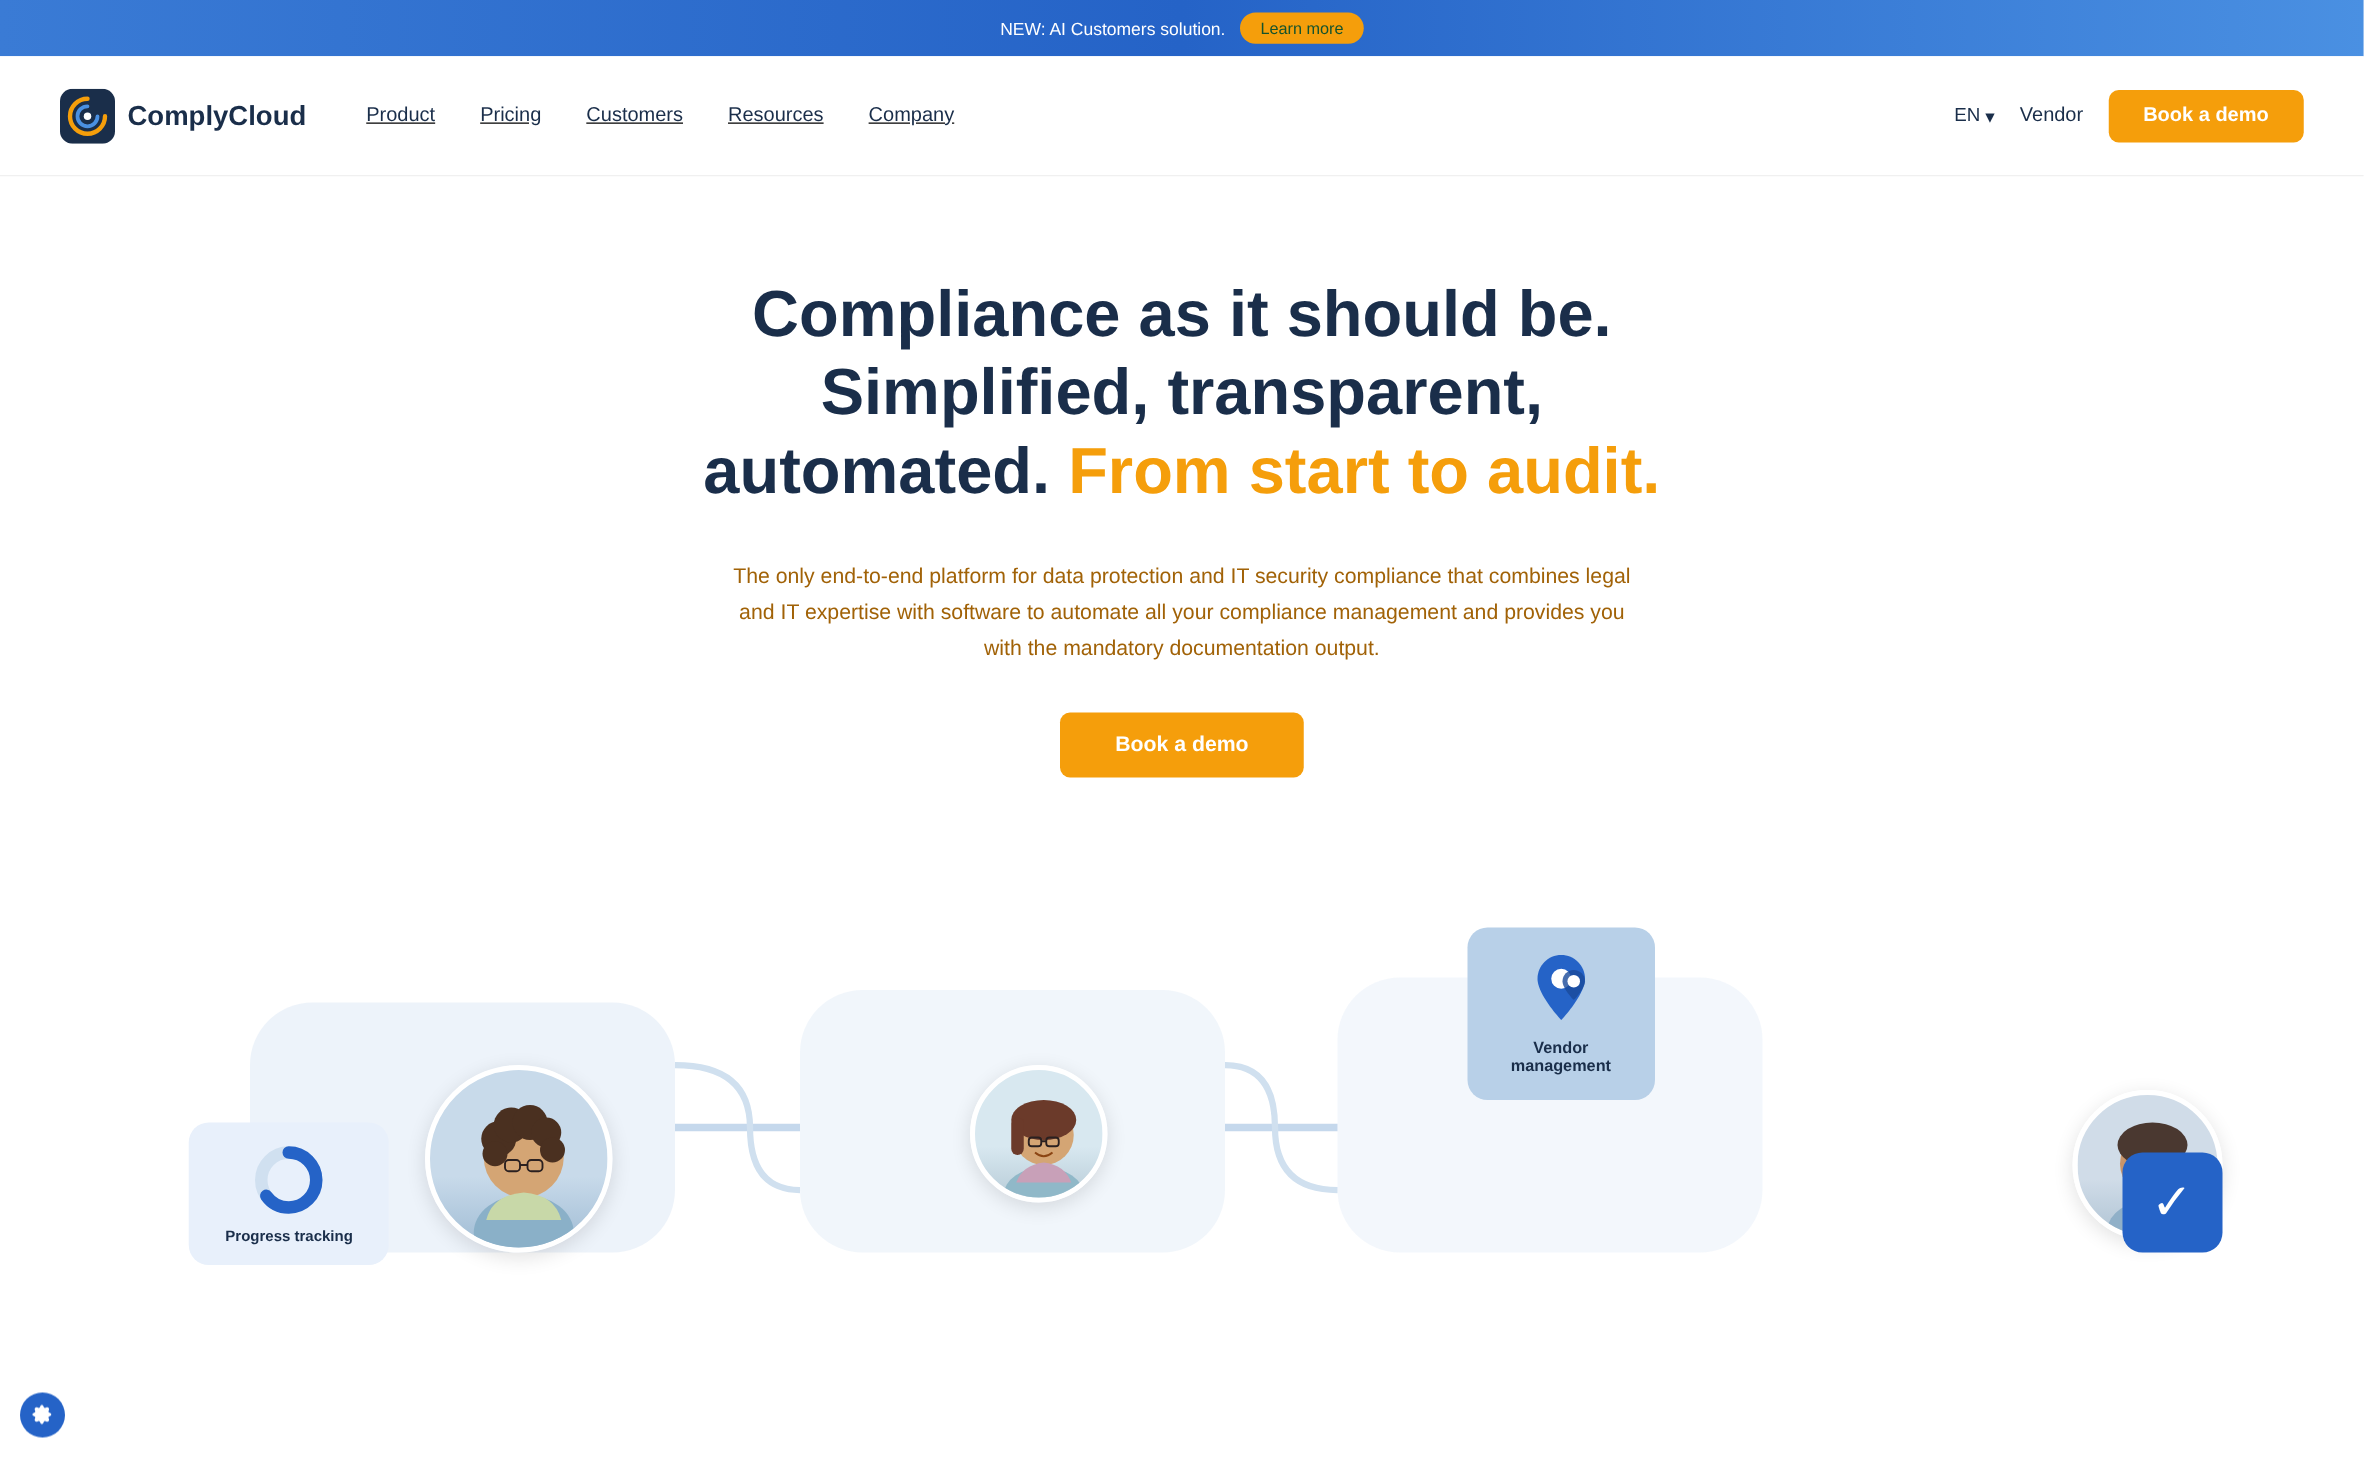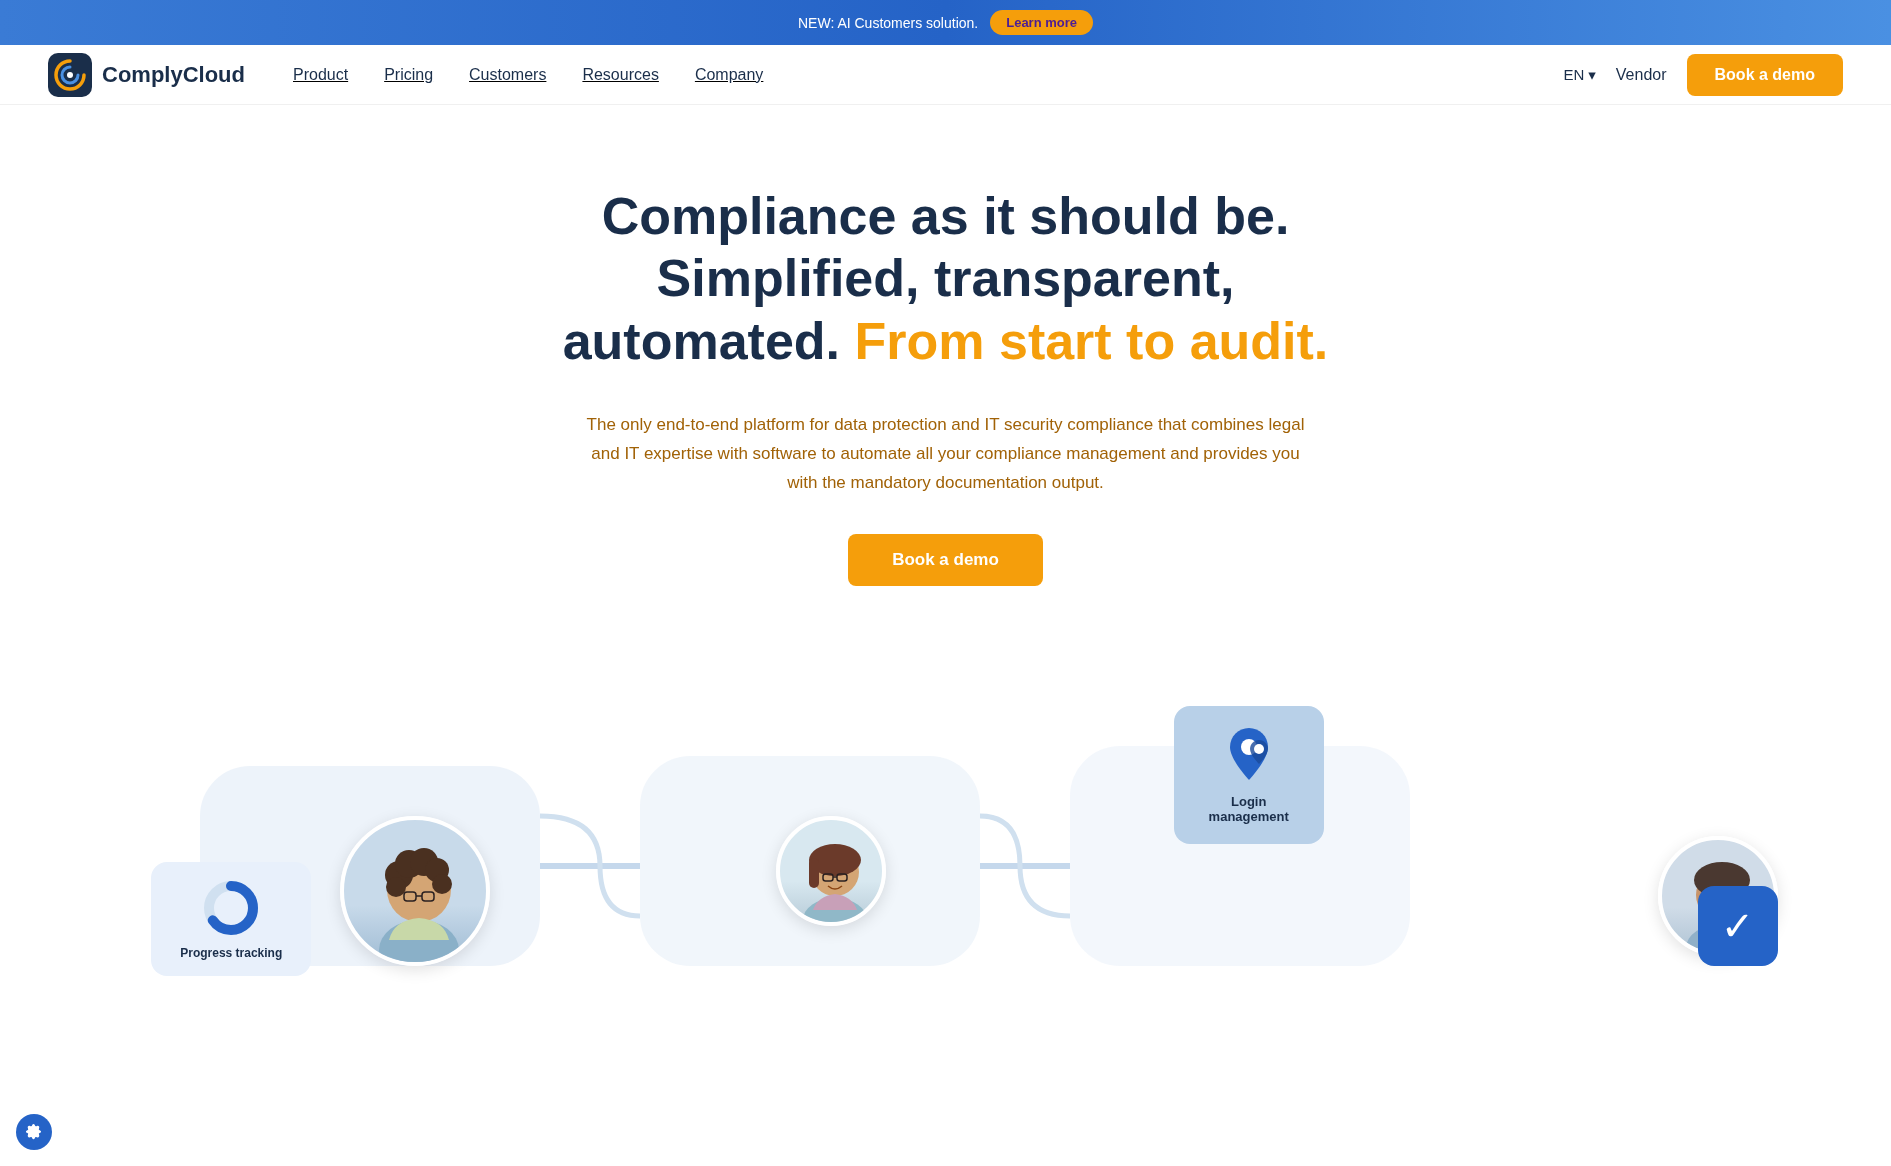--- a/index.html
+++ b/index.html
@@ -13,36 +13,36 @@
       padding: 10px 20px;
       font-size: 14px;
       display: flex;
       align-items: center;
       justify-content: center;
       gap: 12px;
       min-height: 40px;
     }
     .top-banner .learn-more-btn {
       background: #f59e0b;
-      color: #4c1d95;
+      color: #14532d;
       border: none;
       border-radius: 20px;
       padding: 5px 16px;
       font-size: 13px;
-      font-weight: 700;
+      font-weight: 400;
       cursor: pointer;
     }
 
     
     .navbar {
       display: flex;
       align-items: center;
       justify-content: space-between;
       padding: 0 48px;
-      height: 60px;
+      height: 96px;
       border-bottom: 1px solid #f0f0f0;
       background: #fff;
     }
     .navbar-left {
       display: flex;
       align-items: center;
       gap: 48px;
     }
     .logo {
       display: flex;
@@ -394,21 +394,21 @@
   <div class="card-vendor">
     <div style="display:flex; align-items:center; justify-content:center;">
       <svg width="50" height="60" viewBox="0 0 50 60">
         <path d="M25 2C14.5 2 6 10.5 6 21C6 34 25 54 25 54C25 54 44 34 44 21C44 10.5 35.5 2 25 2Z" fill="#2563c7"></path>
         <circle cx="25" cy="21" r="8" fill="#fff"></circle>
 
         <path d="M35 14C30 14 26 18 26 23C26 29 35 38 35 38C35 38 44 29 44 23C44 18 40 14 35 14Z" fill="#1a4a9a" opacity="0.8"></path>
         <circle cx="35" cy="23" r="5" fill="#fff"></circle>
       </svg>
     </div>
-    <span class="card-vendor-label">Login management</span>
+    <span class="card-vendor-label">Vendor management</span>
   </div>
 
   <div class="card-check">
     <span class="check-icon">✓</span>
   </div>
 </div>
 
 <div class="bottom-left-icon">
   <svg width="20" height="20" viewBox="0 0 20 20" fill="white">
     <path d="M10 12.5a2.5 2.5 0 100-5 2.5 2.5 0 000 5z"></path>

